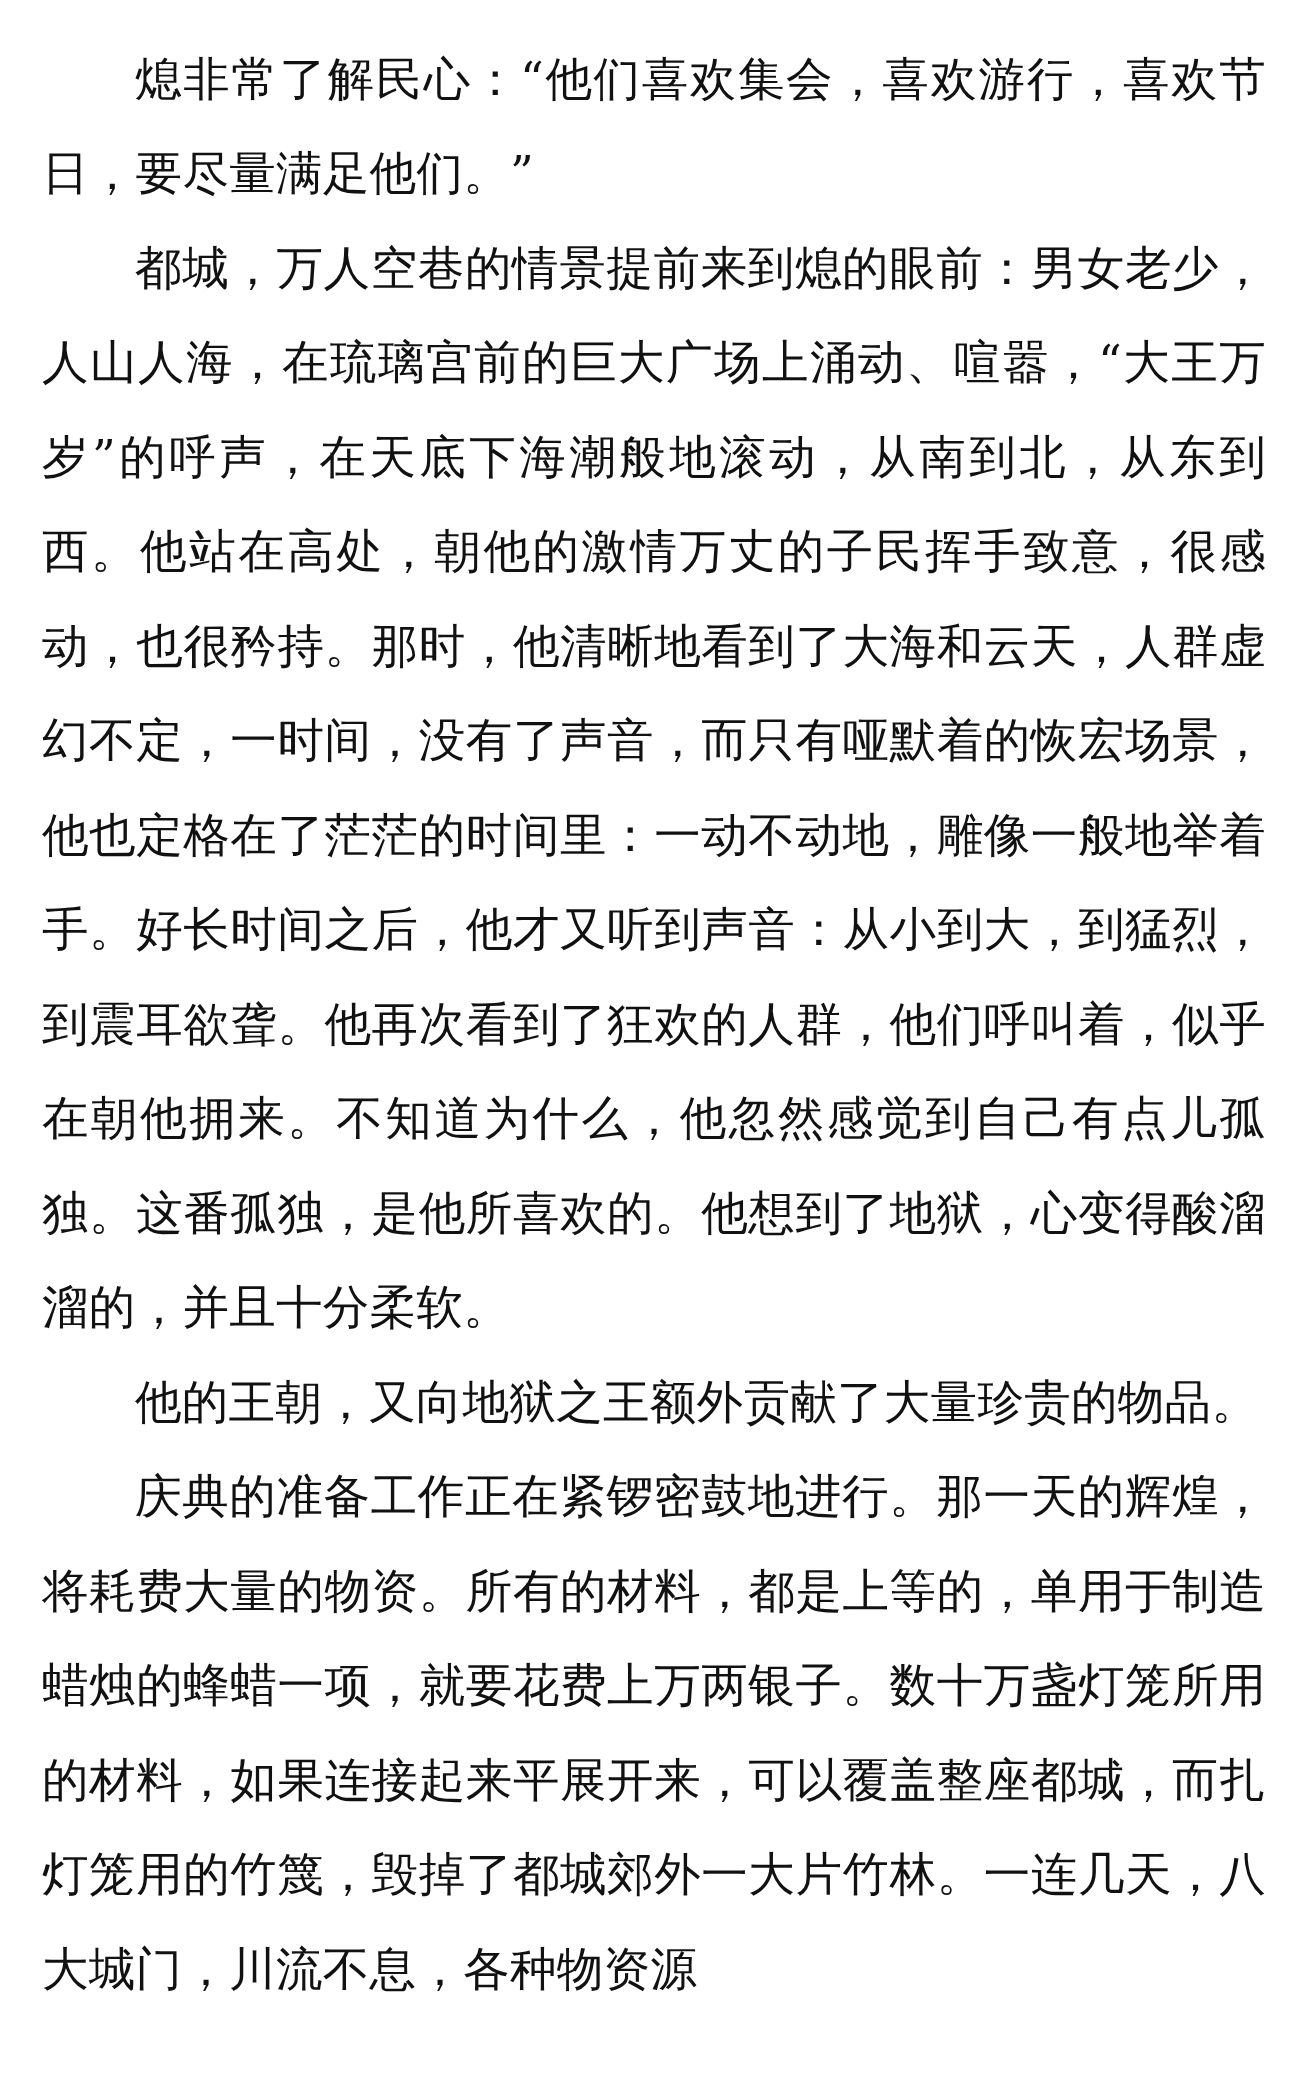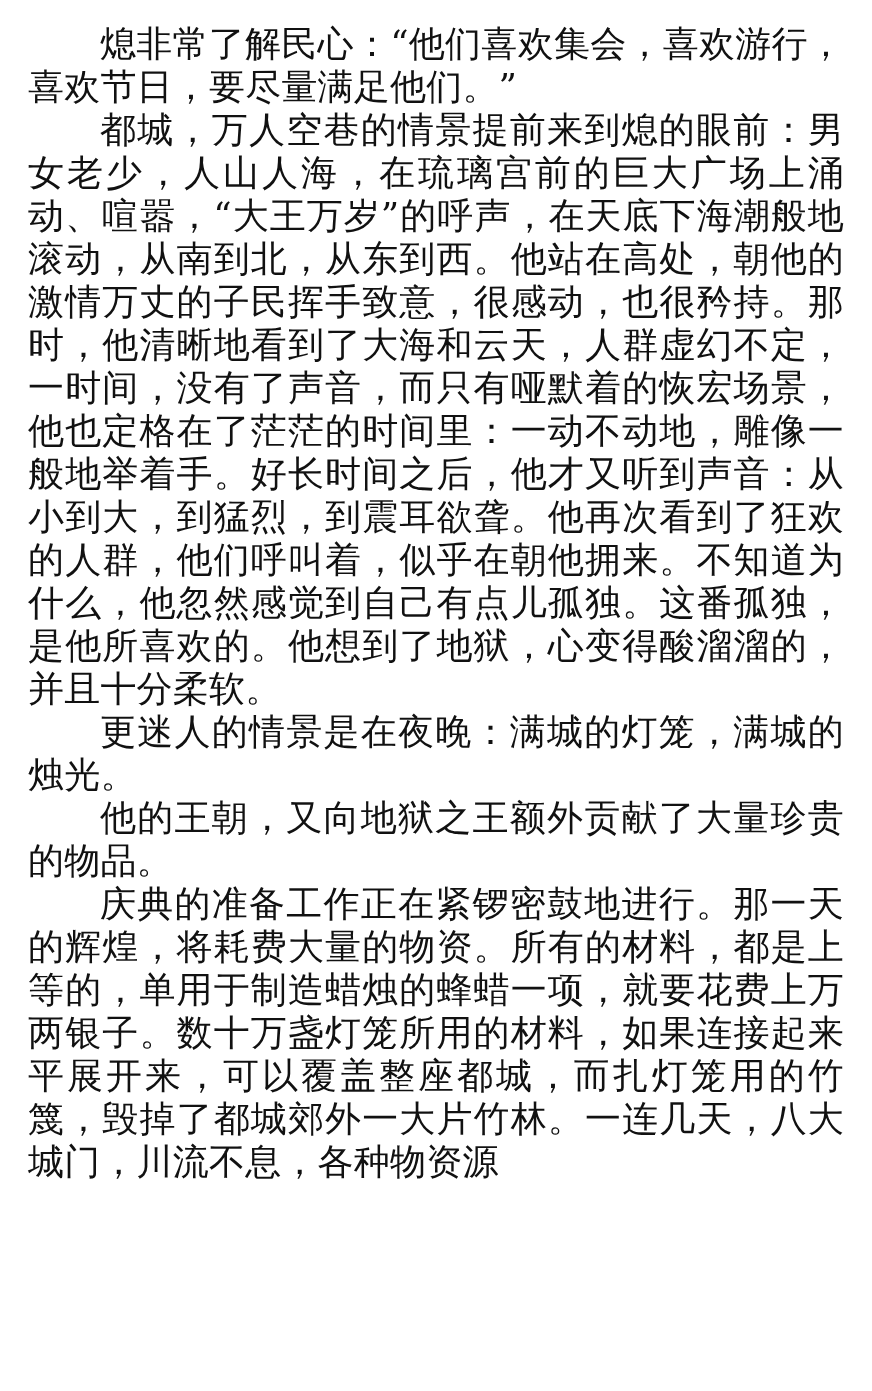--- a/index.html
+++ b/index.html
@@ -6,22 +6,22 @@
   body {
     width: 872px; height: 1391px; position: relative; overflow: hidden;
     font-family: "DejaVu Serif", "Liberation Serif", serif;
     color: #111111;
   }
   .page-body {
     position: absolute; left: 28px; top: 22px; width: 816px;
   }
   .para {
     margin: 0;
-    font-size: 36px;
-    line-height: 43px;
+    font-size: 31px;
+    line-height: 63px;
     text-indent: 2em;
     text-align: justify;
     letter-spacing: 0.2px;
   }
   .footer {
     position: absolute; right: 34px; top: 1408px;
     display: flex; align-items: center;
     font-size: 24px; color: #333333; gap: 16px;
   }
   .footer .chapter { margin-right: 18px; }
@@ -32,21 +32,20 @@
   .footer .page-num {
     font-family: "Liberation Serif", serif; font-style: italic; font-size: 30px; color: #0f172a;
   }
 </style>
 </head>
 <body>
 
 <div class="page-body">
   <p class="para">熄非常了解民心：“他们喜欢集会，喜欢游行，喜欢节日，要尽量满足他们。”</p>
   <p class="para">都城，万人空巷的情景提前来到熄的眼前：男女老少，人山人海，在琉璃宫前的巨大广场上涌动、喧嚣，“大王万岁”的呼声，在天底下海潮般地滚动，从南到北，从东到西。他站在高处，朝他的激情万丈的子民挥手致意，很感动，也很矜持。那时，他清晰地看到了大海和云天，人群虚幻不定，一时间，没有了声音，而只有哑默着的恢宏场景，他也定格在了茫茫的时间里：一动不动地，雕像一般地举着手。好长时间之后，他才又听到声音：从小到大，到猛烈，到震耳欲聋。他再次看到了狂欢的人群，他们呼叫着，似乎在朝他拥来。不知道为什么，他忽然感觉到自己有点儿孤独。这番孤独，是他所喜欢的。他想到了地狱，心变得酸溜溜的，并且十分柔软。</p>
-  <p class="para">更迷人的情景是在夜晚：满城的灯笼，满城的烛光。</p>
   <p class="para">他的王朝，又向地狱之王额外贡献了大量珍贵的物品。</p>
   <p class="para">庆典的准备工作正在紧锣密鼓地进行。那一天的辉煌，将耗费大量的物资。所有的材料，都是上等的，单用于制造蜡烛的蜂蜡一项，就要花费上万两银子。数十万盏灯笼所用的材料，如果连接起来平展开来，可以覆盖整座都城，而扎灯笼用的竹篾，毁掉了都城郊外一大片竹林。一连几天，八大城门，川流不息，各种物资源</p>
 </div>
 
 <div class="footer">
   <span class="chapter">第七章</span>
   <span class="title">红纱灯</span>
   <span class="divider"></span>
   <span class="page-num">215</span>
 </div>

